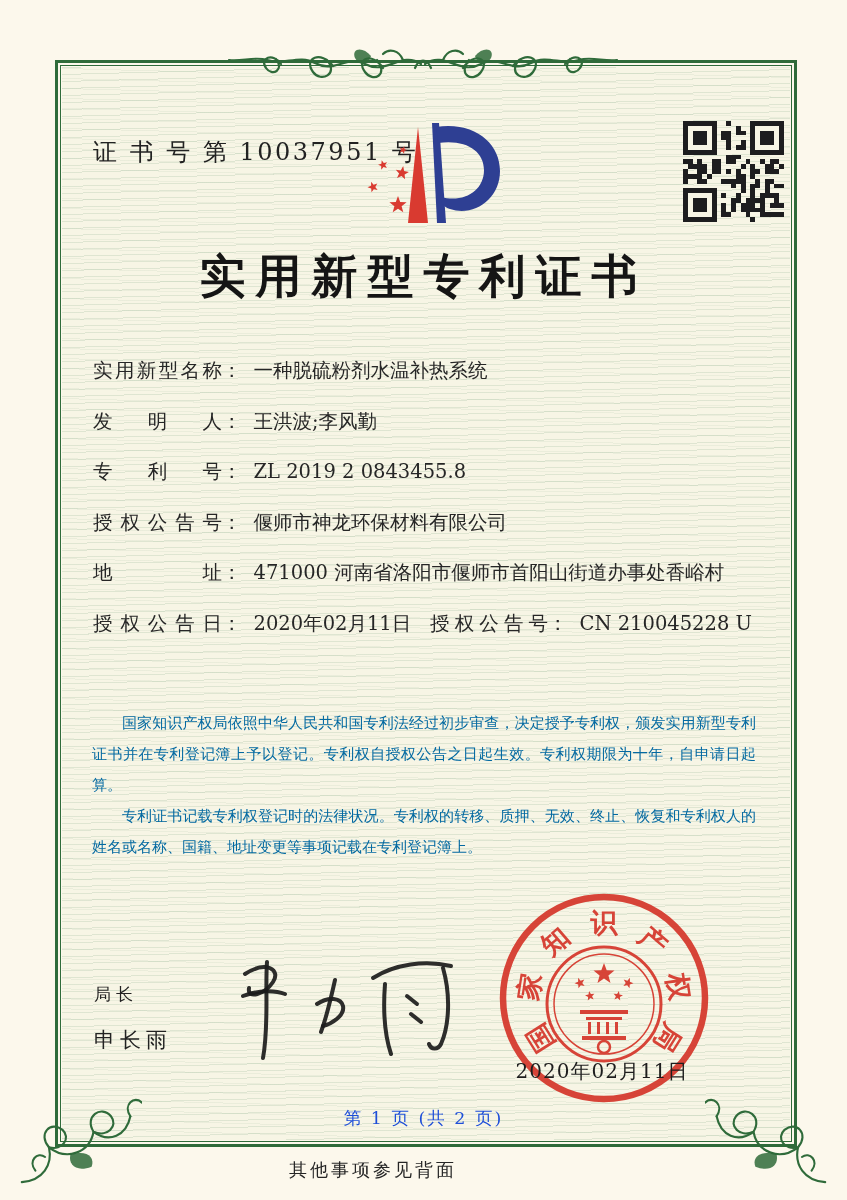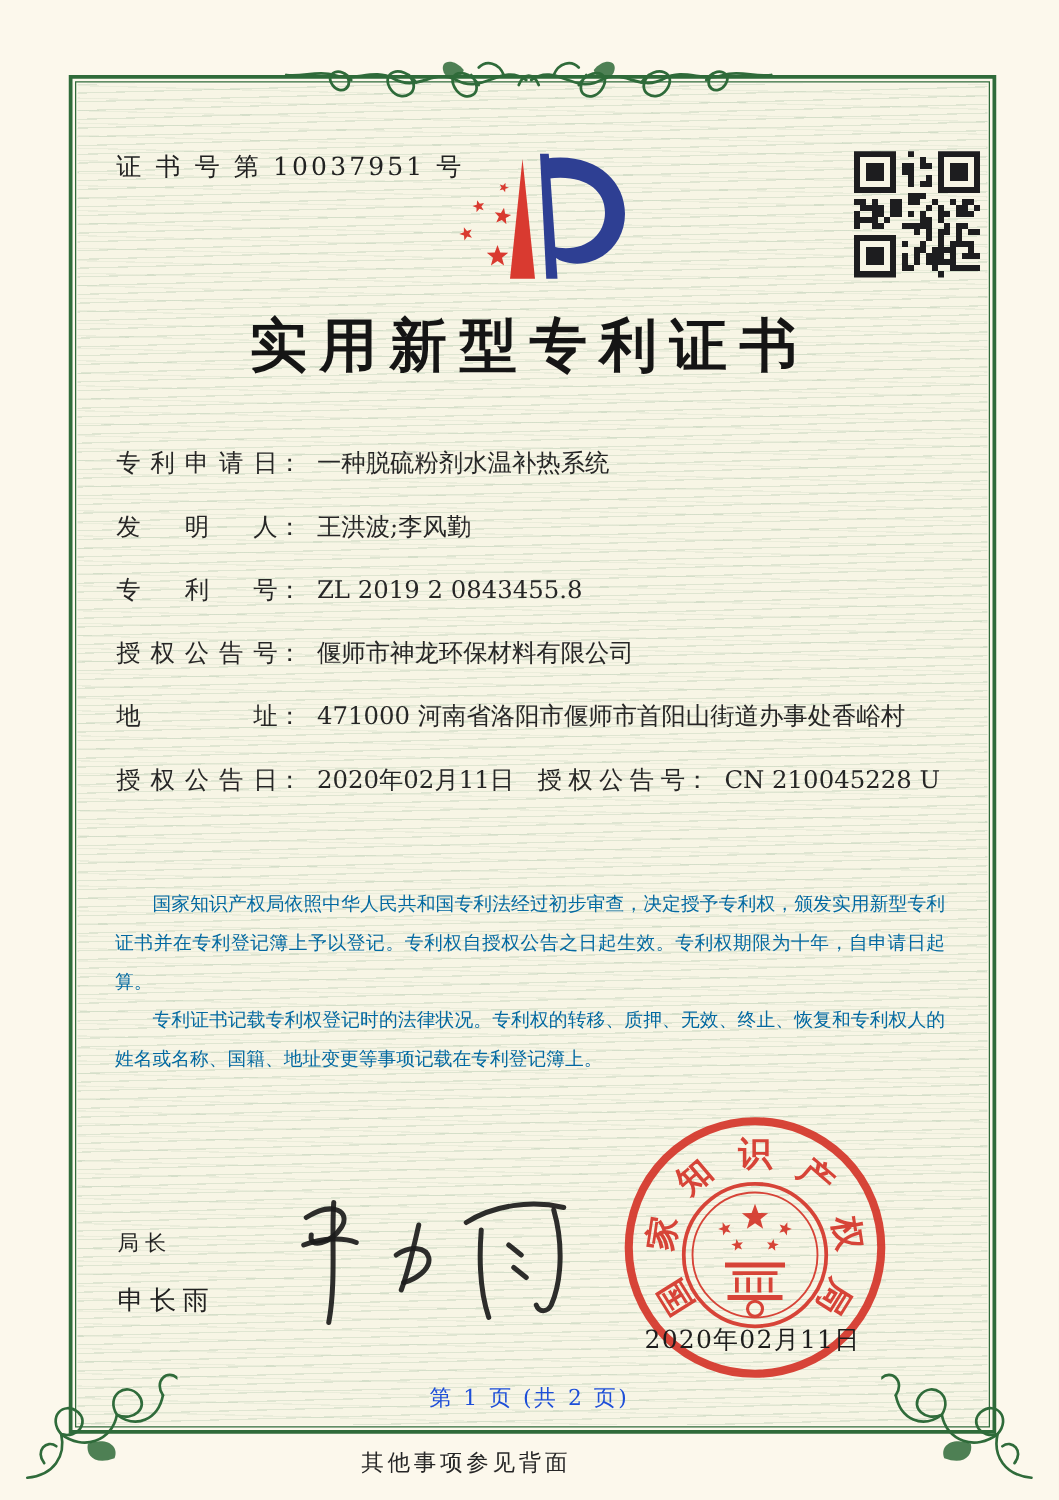--- a/index.html
+++ b/index.html
@@ -22,21 +22,21 @@
     background-image:
       repeating-linear-gradient(178.5deg, rgba(125,165,130,0.20) 0 1px, rgba(0,0,0,0) 1px 7px),
       repeating-linear-gradient(181.5deg, rgba(125,165,130,0.10) 0 1px, rgba(0,0,0,0) 1px 10px);}
   .ornament-top{position:absolute;left:213px;top:30px;width:420px;height:64px;}
   .orn{stroke:var(--green);stroke-width:2.2;fill:none;stroke-linecap:round;}
   .orn-fill{fill:var(--green);opacity:.85;stroke:none;}
   .corner-flourish{position:absolute;width:126px;height:126px;}
   .corner-bl{left:16px;top:1062px;}
   .corner-br{left:705px;top:1062px;transform:scaleX(-1);}
   
-  .cert-no{position:absolute;left:93px;top:120px;font-size:20px;letter-spacing:2.5px;}
+  .cert-no{position:absolute;left:93px;top:136px;font-size:24px;letter-spacing:2.5px;}
   .logo{position:absolute;left:352px;top:113px;width:160px;height:120px;}
   .logo-red-shape{fill:var(--logo-red);}
   .logo-blue-shape{fill:var(--logo-blue);}
   .qr{position:absolute;left:683px;top:121px;width:101px;height:101px;}
   .qr svg{width:100%;height:100%;shape-rendering:crispEdges;}
   .title{position:absolute;left:0;top:246px;width:847px;text-align:center;
     font-size:46px;font-weight:bold;letter-spacing:10px;color:#151515;}
   
   .fields{position:absolute;left:93px;top:357px;width:680px;font-size:19.5px;color:#262626;}
   .frow{height:50.5px;position:relative;white-space:nowrap;}
@@ -254,21 +254,21 @@
         <rect x="20" y="19" width="1" height="1"></rect>
         <rect x="14" y="20" width="1" height="1"></rect>
       </g>
   </svg>
 </div>
 
 <div class="title">实用新型专利证书</div>
 
 <div class="fields">
   <div class="frow">
-    <span class="flabel">专利申请日</span><span class="fcolon">：</span><span>一种脱硫粉剂水温补热系统</span>
+    <span class="flabel">实用新型名称</span><span class="fcolon">：</span><span>一种脱硫粉剂水温补热系统</span>
   </div>
   <div class="frow">
     <span class="flabel">发明人</span><span class="fcolon">：</span><span>王洪波;李风勤</span>
   </div>
   <div class="frow">
     <span class="flabel">专利号</span><span class="fcolon">：</span><span>ZL 2019 2 0843455.8</span>
   </div>
   <div class="frow">
     <span class="flabel">授权公告号</span><span class="fcolon">：</span><span>偃师市神龙环保材料有限公司</span>
   </div>

